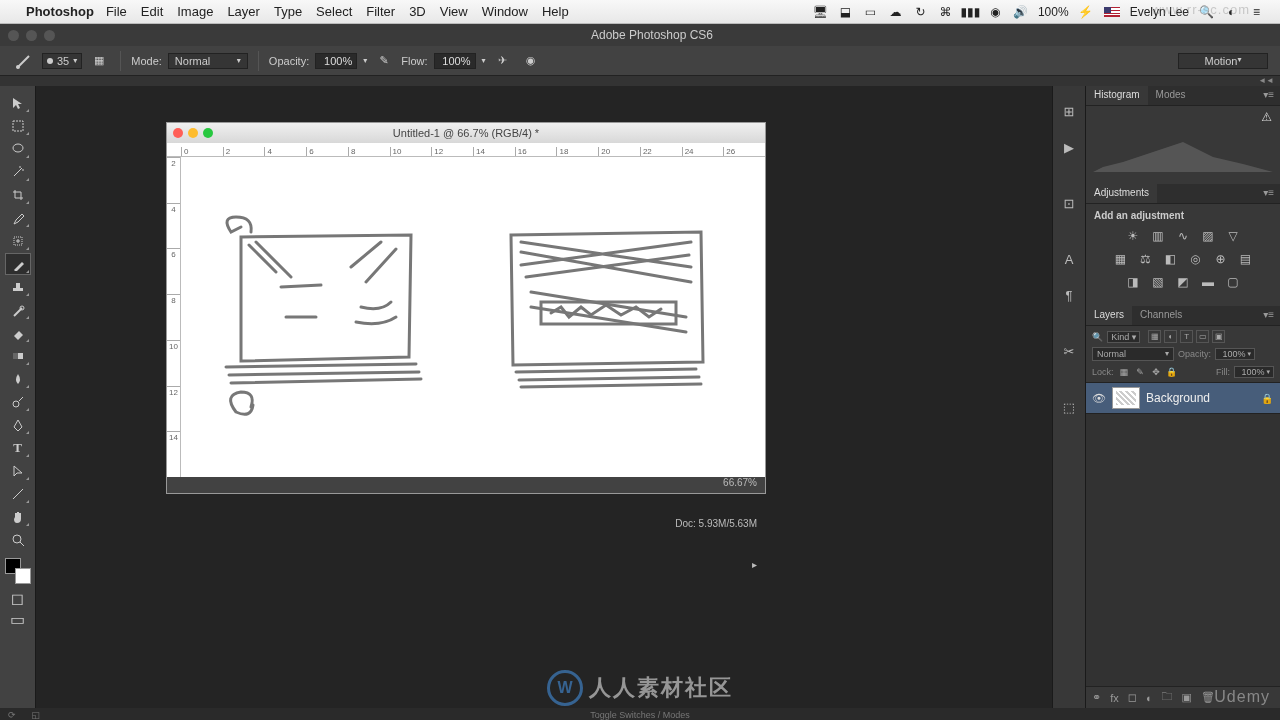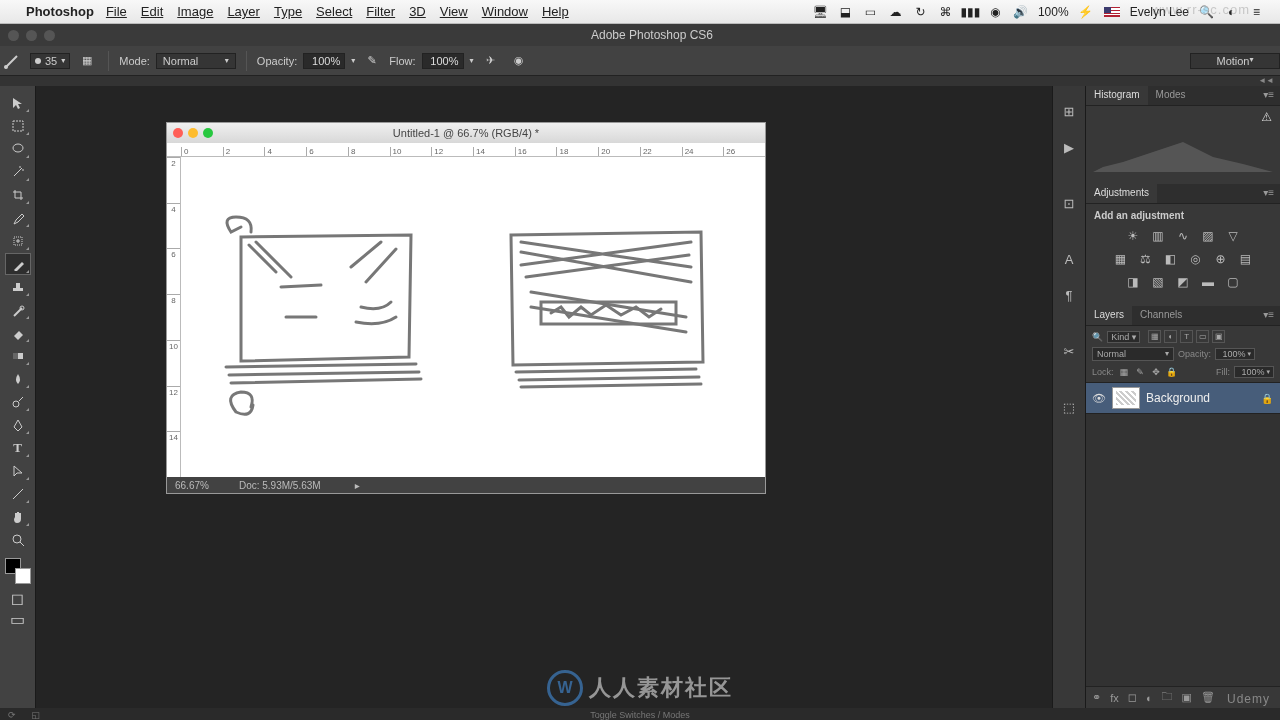--- a/index.html
+++ b/index.html
@@ -2,34 +2,34 @@
 <html><head>
 <meta charset="utf-8">
 <style>
 * { margin: 0; padding: 0; box-sizing: border-box; font-family: -apple-system, "Lucida Grande", sans-serif; }
 body { width: 1280px; height: 720px; background: #2a2a2a; overflow: hidden; position: relative; }
 
 
 .menubar { height: 24px; background: linear-gradient(#f8f8f8,#e8e8e8); border-bottom: 1px solid #bbb; display: flex; align-items: center; padding: 0 16px; font-size: 13px; color: #222; }
 .menubar .apple { font-size: 14px; margin-right: 10px; }
 .menubar .app { font-weight: bold; margin-right: 12px; }
-.menubar .menu-item { margin-right: 14px; text-decoration: underline; }
+.menubar .menu-item { margin-right: 14px; }
 .menubar .spacer { flex: 1; }
 .menubar .status { display: flex; align-items: center; gap: 10px; font-size: 12px; }
 .menubar .sicon { width: 15px; height: 15px; display: flex; align-items: center; justify-content: center; }
 .menubar .flag { width:16px; height:10px; background: linear-gradient(#b22234 0 14%, #fff 14% 28%, #b22234 28% 42%, #fff 42% 57%, #b22234 57% 71%, #fff 71% 85%, #b22234 85% 100%); position:relative;}
 .menubar .flag::before{content:"";position:absolute;left:0;top:0;width:7px;height:6px;background:#3c3b6e;}
 
 
 .titlebar { height: 22px; background: #3a3a3a; display: flex; align-items: center; padding-left:24px; color: #ccc; font-size: 12px; justify-content: center; position:relative; }
 .traffic { position:absolute; left:8px; display:flex; gap:7px;}
 .traffic span{ width:11px; height:11px; border-radius:50%; background:#555;}
 
 
-.optionsbar { height: 30px; background: #424242; border-bottom: 1px solid #222; display: flex; align-items: center; padding: 0 0; font-size: 11px; color: #ccc; gap:6px; }
+.optionsbar { height: 30px; background: #424242; border-bottom: 1px solid #222; display: flex; align-items: center; padding: 0 12px; font-size: 11px; color: #ccc; gap:6px; }
 .optionsbar .brush-icon{ width:24px; height:24px; display:flex; align-items:center; justify-content:center;}
 .optionsbar .brush-size{ background:#353535; border:1px solid #222; padding:1px 4px; display:flex; align-items:center; gap:4px;}
 .optionsbar .dot{width:6px;height:6px;border-radius:50%;background:#ccc;}
 .optionsbar .select{ background:#353535; border:1px solid #222; padding:1px 6px; min-width:80px; display:flex; justify-content:space-between; align-items:center;}
 .optionsbar .val{ background:#2a2a2a; border:1px solid #222; padding:1px 4px; width:42px; text-align:right; color:#ddd;}
 .optionsbar .iconbtn{ width:22px; height:22px; display:flex; align-items:center; justify-content:center; border:1px solid transparent;}
 .optionsbar .sep{ width:1px; height:20px; background:#555; margin:0 4px;}
 .optionsbar .right{ margin-left:auto; }
 .optionsbar .select-r{ background:#353535; border:1px solid #222; padding:1px 6px; width:90px; display:flex; justify-content:center;}
 
@@ -56,21 +56,21 @@
 .doc-traffic{ position:absolute; left:6px; display:flex; gap:5px;}
 .doc-traffic span{width:10px;height:10px;border-radius:50%;}
 .dt-r{background:#ff5f57;} .dt-y{background:#febc2e;} .dt-g{background:#28c840;}
 .ruler-h{ height:14px; background:#fff; border-bottom:1px solid #bbb; font-size:8px; color:#666; display:flex; align-items:flex-end; padding-left:14px;}
 .ruler-h span{flex:1; border-left:1px solid #aaa; padding-left:2px;}
 .doc-body{ display:flex;}
 .ruler-v{ width:14px; background:#fff; border-right:1px solid #bbb; font-size:8px; color:#666; display:flex; flex-direction:column;}
 .ruler-v span{flex:1; border-top:1px solid #aaa; padding-top:1px; text-align:center;}
 .canvas{ background:#fff; position:relative;}
 .canvas svg{ width:100%; height:100%;}
-.doc-status{ height:16px; background:#424242; color:#bbb; font-size:10px; display:flex; align-items:center; padding:0 8px; gap:30px;}
+.doc-status{ height:16px; background:#424242; color:#bbb; font-size:10px; display:flex; align-items:flex-end; padding:0 8px; gap:30px;flex-direction:column;}
 .doc-status .arrow{margin-left:4px;}
 
 
 .dock{ width:34px; background:#383838; border-left:1px solid #1a1a1a; border-right:1px solid #1a1a1a; display:flex; flex-direction:column; align-items:center; padding-top:14px; gap:14px;}
 .dock .dicon{width:22px; height:22px; display:flex; align-items:center; justify-content:center; color:#bbb; font-size:13px;}
 .dock .dgap{height:6px;}
 
 
 .panels{ width:194px; background:#383838; display:flex; flex-direction:column;}
 .panel-tabs{ height:20px; background:#2e2e2e; display:flex; font-size:10px; color:#999; border-bottom:1px solid #222;}
@@ -109,21 +109,21 @@
 .layer-row .lock{color:#ccc;font-size:10px;}
 
 .panel-footer{ height:22px; background:#383838; border-top:1px solid #222; display:flex; align-items:center; padding:0 6px; gap:9px; color:#999; font-size:11px; margin-top:auto;}
 
 .bottom-status{ height:14px; background:#2a2a2a; color:#777; font-size:9px; display:flex; align-items:center; padding-left:8px; gap:16px; position:relative;}
 .bottom-status .center{position:absolute; left:50%; transform:translateX(-50%);}
 
 .watermark{ position:absolute; left:50%; bottom:14px; transform:translateX(-50%); display:flex; align-items:center; gap:6px; opacity:0.85; pointer-events:none;}
 .watermark .logo{width:36px;height:36px;border-radius:50%;border:3px solid #3a6ea5;display:flex;align-items:center;justify-content:center;color:#3a6ea5;font-weight:bold;font-size:16px;}
 .watermark .txt{color:#aaa;font-size:22px;font-weight:bold;letter-spacing:2px;}
-.udemy{position:absolute; right:10px; bottom:14px; color:#888; font-size:12px; letter-spacing:1px;}
+.udemy{position:absolute; right:10px; bottom:14px; color:#888; font-size:16px; letter-spacing:1px;}
 .topwm{position:absolute; right:30px; top:2px; color:#888; font-size:13px; letter-spacing:1px; opacity:0.4;}
 
 svg{display:block;}
 </style>
 </head>
 <body>
 
 <div class="menubar">
   <span class="apple"></span>
   <span class="app">Photoshop</span>

